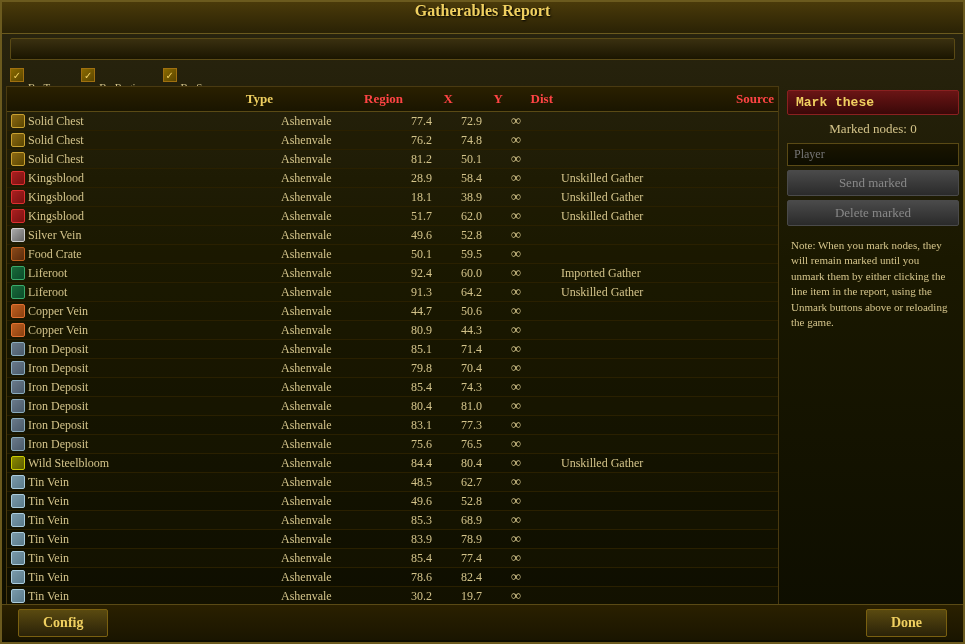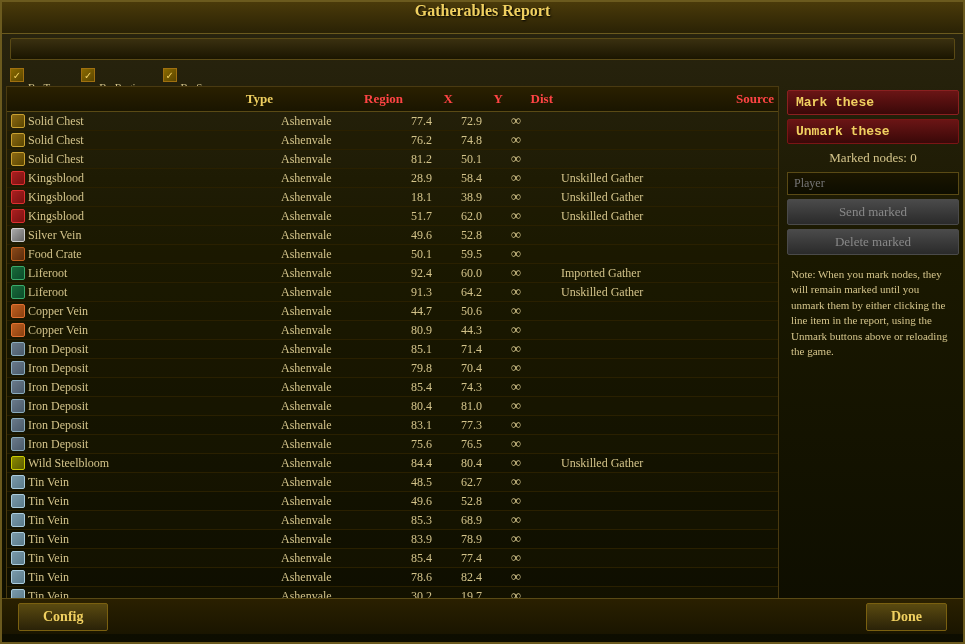--- a/index.html
+++ b/index.html
@@ -240,21 +240,21 @@
 
     .bottom-bar {
       height: 36px;
       background: linear-gradient(180deg, #2a2000 0%, #1a1500 100%);
       border-top: 1px solid #5a4a15;
       display: flex;
       align-items: center;
       justify-content: space-between;
       padding: 4px 16px;
       position: absolute;
-      bottom: 8px;
+      bottom: 2px;
       width: 100%;
     }
 
     .bottom-btn {
       padding: 5px 24px;
       font-family: 'Times New Roman', serif;
       font-size: 14px;
       font-weight: bold;
       border: 1px solid #7a6010;
       background: linear-gradient(180deg, #5a4a10 0%, #2a2208 100%);
@@ -596,21 +596,20 @@
       <div class="cell">78.5</div>
       <div class="cell">44.7</div>
       <div class="cell infinity">∞</div>
       <div class="cell"></div>
     </div>
         </div>
     </div>
 
     <div class="right-panel">
       <button class="action-btn mark">Mark these</button>
-      <button class="action-btn unmark">Unmark these</button>
       <div class="marked-nodes">Marked nodes: 0</div>
       <input class="player-input" type="text" placeholder="Player" style="">
       <button class="gray-btn">Send marked</button>
       <button class="gray-btn">Delete marked</button>
       <div class="note-text">Note: When you mark nodes, they will remain marked until you unmark them by either clicking the line item in the report, using the Unmark buttons above or reloading the game.</div>
     </div>
   </div>
 
   <div class="bottom-bar">
     <button class="bottom-btn">Config</button>

